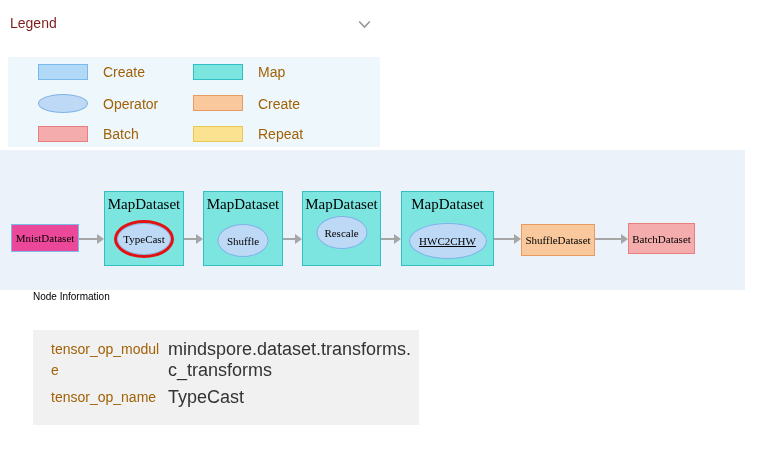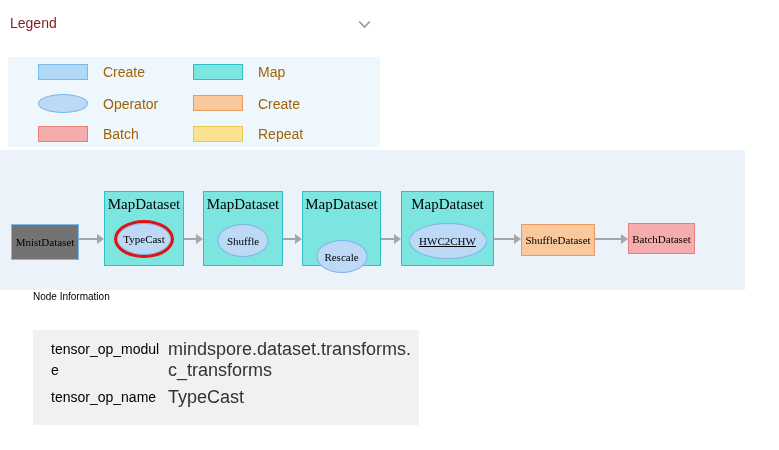--- a/index.html
+++ b/index.html
@@ -38,21 +38,21 @@
   .edge .head { position:absolute; top:84px; width:0; height:0;
                 border-top:5px solid transparent; border-bottom:5px solid transparent;
                 border-left:7px solid #a6a6a6; }
 
   
   .node-info-title { position:absolute; left:33px; top:291px; font-size:10px; color:#000000; }
   .info-table { position:absolute; left:33px; top:330px; width:386px; background:#f1f1f1;
                 padding:9px 0 9px 18px; }
   .info-row { display:flex; margin-bottom:6px; }
   .info-row:last-child { margin-bottom:8px; }
-  .info-key { width:117px; padding-right:7px; font-size:14px; color:#000000; line-height:21px;
+  .info-key { width:117px; padding-right:7px; font-size:14px; color:#a16207; line-height:21px;
               word-break:break-all; }
   .info-value { width:248px; font-size:18px; color:#333; line-height:21px; word-break:break-all; }
 </style>
 </head>
 <body>
 
 <div class="legend-header-title">Legend</div>
 <div class="collapse-btn">
   <svg width="17" height="17" viewBox="0 0 16 16">
     <path d="M3 5.2 L8 10.4 L13 5.2" stroke="#9a9a9a" stroke-width="1.6" fill="none"></path>
@@ -74,21 +74,21 @@
 
   <div class="legend-swatch rect" style="left: 30px; top: 69px; background-color: rgb(245, 172, 172); border-color: rgb(232, 127, 127);"></div>
   <div class="legend-label" style="left:95px; top:68px">Batch</div>
 
   <div class="legend-swatch rect" style="left: 185px; top: 69px; background-color: rgb(251, 226, 145); border-color: rgb(233, 200, 79);"></div>
   <div class="legend-label" style="left:250px; top:68px">Repeat</div>
 </div>
 
 <div class="graph-panel">
 
-  <div class="simple-node" style="left: 11px; top: 74px; width: 68px; height: 36px; background-color: #737373; border-color: rgb(124, 184, 232);">MnistDataset</div>
+  <div class="simple-node" style="left: 11px; top: 74px; width: 68px; height: 28px; background-color: #ec4899; border-color: rgb(124, 184, 232);">MnistDataset</div>
 
   <div class="edge">
     <div class="line" style="left:79px; width:18px"></div>
       <div class="head" style="left:97px"></div>
   </div>
 
   <div class="map-box" style="left: 104px; width: 80px; background-color: rgb(125, 229, 224); border-color: rgb(47, 191, 196);">
     <div class="map-title">MapDataset</div>
     <div class="op-ellipse selected" style="top: 28px; width: 60px; height: 38px; background-color: rgb(189, 217, 246); border-color: rgb(224, 18, 18);">TypeCast</div>
   </div>
@@ -103,21 +103,21 @@
     <div class="op-ellipse" style="top: 32px; width: 51px; height: 33px; background-color: rgb(189, 217, 246); border-color: rgb(127, 179, 232);">Shuffle</div>
   </div>
 
   <div class="edge">
     <div class="line" style="left:283px; width:12px"></div>
       <div class="head" style="left:295px"></div>
   </div>
 
   <div class="map-box" style="left: 302px; width: 79px; background-color: rgb(125, 229, 224); border-color: rgb(47, 191, 196);">
     <div class="map-title">MapDataset</div>
-    <div class="op-ellipse" style="top: 48px; width: 51px; height: 33px; background-color: rgb(189, 217, 246); border-color: rgb(127, 179, 232);">Rescale</div>
+    <div class="op-ellipse" style="top: 24px; width: 51px; height: 33px; background-color: rgb(189, 217, 246); border-color: rgb(127, 179, 232);">Rescale</div>
   </div>
 
   <div class="edge">
     <div class="line" style="left:381px; width:13px"></div>
       <div class="head" style="left:394px"></div>
   </div>
 
   <div class="map-box" style="left: 401px; width: 93px; background-color: rgb(125, 229, 224); border-color: rgb(47, 191, 196);">
     <div class="map-title">MapDataset</div>
     <div class="op-ellipse" style="top: 31px; width: 78px; height: 36px; background-color: rgb(189, 217, 246); border-color: rgb(127, 179, 232); text-decoration: underline;">HWC2CHW</div>

